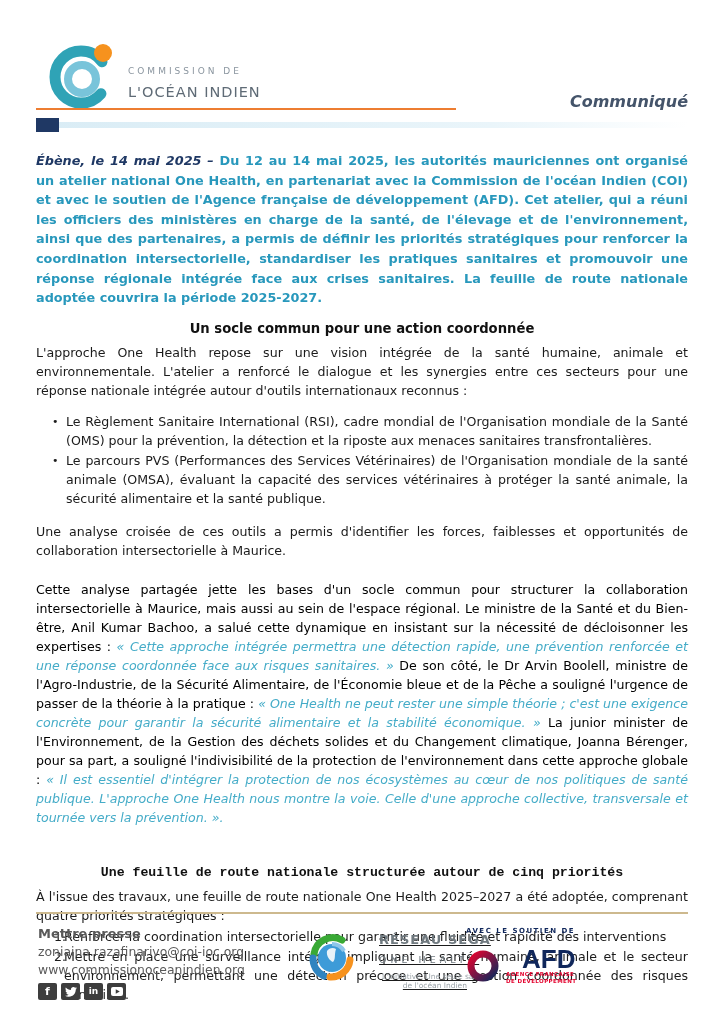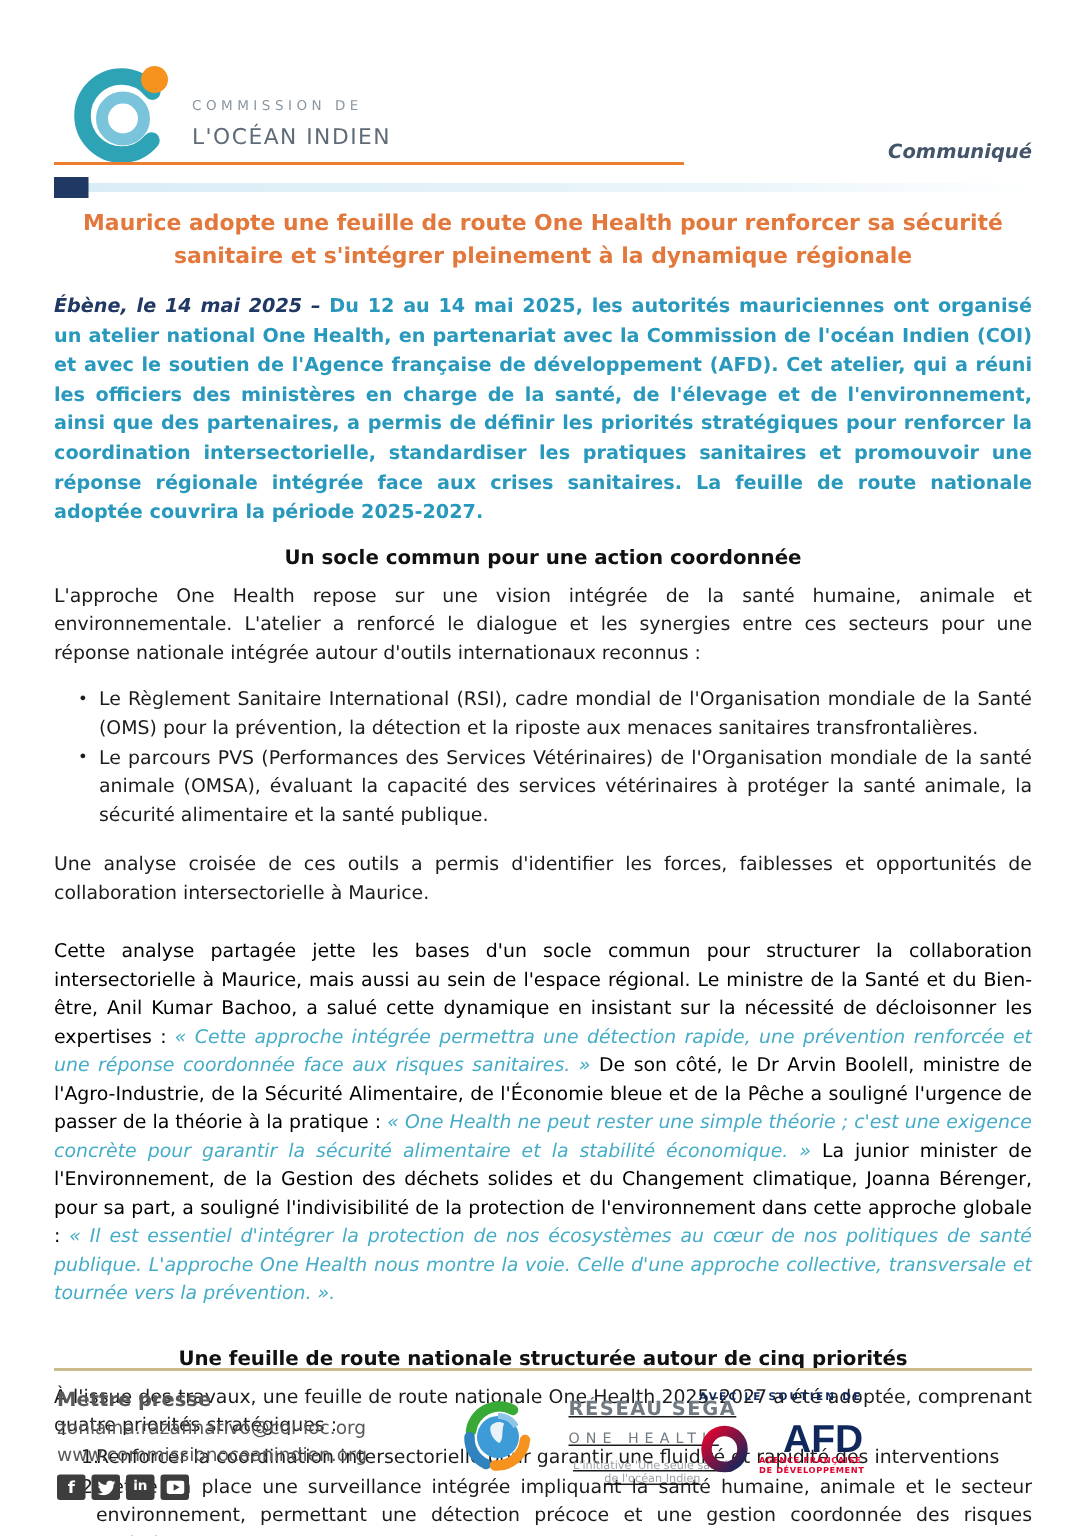--- a/index.html
+++ b/index.html
@@ -11,21 +11,21 @@
   }
   .page { position:absolute; inset:0;padding-left:14px; }
 
   
   .header { position:absolute; top:0; left:0; right:0; height:112px; }
   .coi-logo { position:absolute; left:48px; top:40px; width:70px; height:70px; }
   .coi-name { position:absolute; left:128px; top:62px; color:#6e7b87; }
   .coi-name .l1 { font-size:9px; letter-spacing:3px; color:#8a959f; }
   .coi-name .l2 { font-size:14.5px; letter-spacing:1px; color:#5f6b76; margin-top:2px; }
   .doc-type { position:absolute; right:36px; top:92px; font-weight:bold; font-style:italic;
-              font-size:13px; color:#44546a; }
+              font-size:16px; color:#44546a; }
   .orange-rule { position:absolute; left:36px; top:108px; width:420px; height:2px; background:#ed7d31; }
   .blue-strip { position:absolute; left:36px; top:122px; width:652px; height:6px;
                 background:linear-gradient(to right,#d9ecf5,#eaf5fa 70%,#ffffff); }
   .navy-tab { position:absolute; left:36px; top:118px; width:23px; height:14px; background:#1f3864; }
 
   
   .content { position:absolute; top:138px; left:36px; width:652px; }
   .title { color:#e2783c; font-weight:bold; font-size:14.6px; line-height:22px;
            text-align:center; padding:0 4px; }
   .intro { margin-top:13px; text-align:justify; font-weight:bold; font-size:12.8px; line-height:19.6px; }
@@ -35,21 +35,21 @@
   .h1 { margin-top:11px; }
   .para { margin-top:5px; text-align:justify; }
   .bullets { margin-top:12px; }
   .bullet { display:flex; margin-top:1px; }
   .bullet .dot { width:30px; padding-left:16px; flex:none; font-size:11px; }
   .bullet .btxt { flex:1; text-align:justify; }
   .gap-para { margin-top:14px; text-align:justify; }
   .analysis { margin-top:20px; text-align:justify; }
   .run-quote { color:#45acc8; font-style:italic; }
   .run-normal { color:#000000; }
-  .h2 { margin-top:26px; }
+  .h2 { margin-top:36px;font-family:Liberation Mono, monospace; }
   .numlist { margin-top:2px; }
   .numitem { display:flex; margin-top:1px; }
   .numitem .num { width:28px; padding-left:18px; flex:none; }
   .numitem .ntxt { flex:1; text-align:justify; }
 
   
   .footer { position:absolute; left:0; right:0; top:912px; height:112px; }
   .tan-rule { position:absolute; left:36px; top:0; width:652px; height:2px; background:#cdb98e; }
   .contact { position:absolute; left:38px; top:12px; color:#595959; }
   .contact .c-head { font-weight:bold; font-size:13px; color:#595959; }
@@ -89,21 +89,20 @@
       <div class="l2">L'OCÉAN INDIEN</div>
     </div>
     <div class="doc-type">Communiqué</div>
     <div class="orange-rule"></div>
   </div>
   <div class="blue-strip"></div>
   <div class="navy-tab"></div>
 
   <div class="content">
 
-    <div class="title">Maurice adopte une feuille de route One Health pour renforcer sa sécurité sanitaire et s'intégrer pleinement à la dynamique régionale</div>
 
     <p class="intro"><span class="dateline">Ébène, le 14 mai 2025 – </span><span class="intro-text">Du 12 au 14 mai 2025, les autorités mauriciennes ont organisé un atelier national One Health, en partenariat avec la Commission de l'océan Indien (COI) et avec le soutien de l'Agence française de développement (AFD).  Cet atelier, qui a réuni les officiers des ministères en charge de la santé, de l'élevage et de l'environnement, ainsi que des partenaires, a permis de définir les priorités stratégiques pour renforcer la coordination intersectorielle, standardiser les pratiques sanitaires et promouvoir une réponse régionale intégrée face aux crises sanitaires. La feuille de route nationale adoptée couvrira la période 2025-2027.</span></p>
 
     <div class="sec-heading h1">Un socle commun pour une action coordonnée</div>
 
     <p class="para">L'approche One Health repose sur une vision intégrée de la santé humaine, animale et environnementale. L'atelier a renforcé le dialogue et les synergies entre ces secteurs pour une réponse nationale intégrée autour d'outils internationaux reconnus :</p>
 
     <div class="bullets">
       <div class="bullet">
         <span class="dot">•</span>

